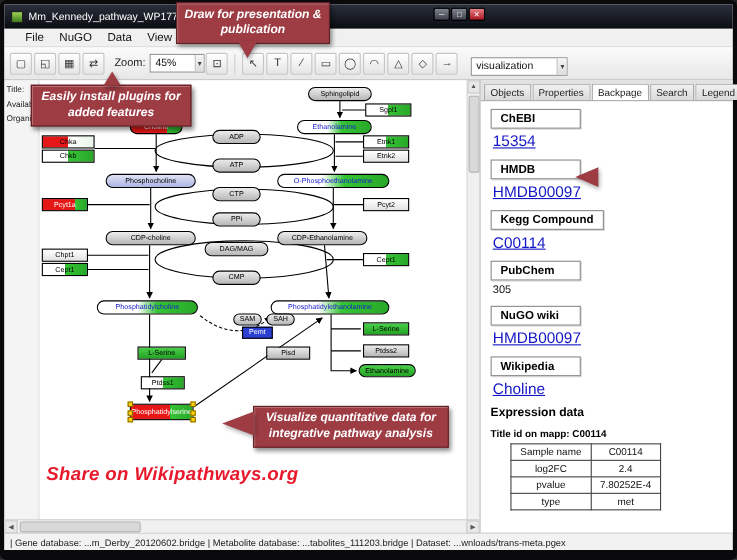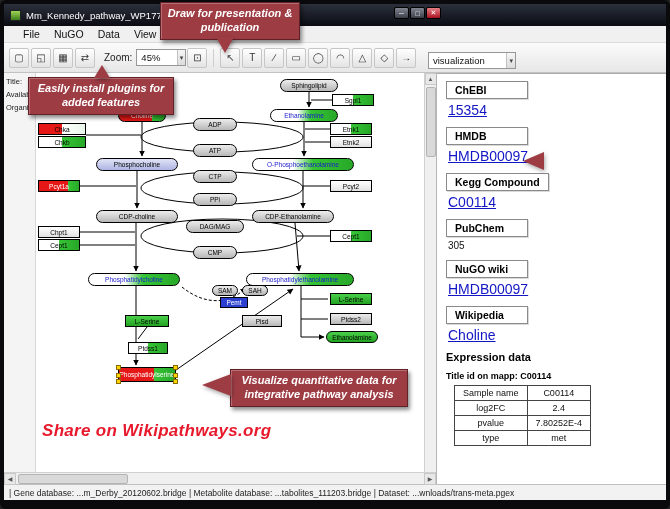--- a/index.html
+++ b/index.html
@@ -63,21 +63,21 @@
   #right-panel{width:230px;flex:none;background:#ececec;display:flex;flex-direction:column;border-left:1px solid #b5b5b5;min-height:0;}
   #tabs{height:18px;display:flex;align-items:flex-end;background:#e2e2e2;padding:2px 0 0 3px;gap:1px;flex:none;}
   .tab{font-size:9px;padding:2px 5px;border:1px solid #ababab;border-bottom:none;background:linear-gradient(#f1f1f1,#d9d9d9);border-radius:2px 2px 0 0;color:#222;white-space:nowrap;}
   .tab.active{background:#fff;}
   #panel-body{flex:1;background:#fff;border-top:1px solid #ababab;padding:6px 9px 2px 9px;overflow:hidden;min-height:0;}
   .bp-header{display:inline-block;border:1px solid #8a8a8a;background:#fff;padding:2px 8px;font-weight:bold;font-size:10.5px;min-width:82px;margin-bottom:3px;box-shadow:1px 1px 0 #dadada;}
   .bp-link{font-size:14px;color:#1316c4;text-decoration:underline;margin:0 0 8px 2px;display:block;}
   .bp-plain{font-size:10px;color:#111;margin:0 0 8px 2px;display:block;}
   #bp-expression{font-size:11px;font-weight:bold;margin:4px 0 2px 0;}
   #bp-geneid{font-size:9px;font-weight:bold;margin:8px 0 4px 0;}
-  #bp-table{border-collapse:collapse;margin-left:8px;}
+  #bp-table{border-collapse:collapse;margin-left:18px;}
   #bp-table td{border:1px solid #444;font-size:9px;padding:2px 8px;text-align:center;color:#111;}
   #bp-table td:first-child{min-width:62px;}
   #bp-table td:last-child{min-width:58px;}
 
   
   #statusbar{height:16px;flex:none;background:#f2f2f2;border-top:1px solid #c0c0c0;display:flex;align-items:center;padding-left:5px;font-size:8.5px;color:#222;white-space:nowrap;overflow:hidden;}
 
   
   .callout{position:absolute;background:#9e3c44;border:1px solid #5f2026;color:#fff;font-weight:bold;font-style:italic;font-size:11px;text-align:center;padding:4px 3px;box-shadow:2px 3px 4px rgba(0,0,0,.45),inset 1px 1px 0 rgba(255,255,255,.25);z-index:50;line-height:1.25;}
   .cal-arrow{position:absolute;width:0;height:0;z-index:50;filter:drop-shadow(1px 2px 2px rgba(0,0,0,.35));}
@@ -313,20 +313,27 @@
       </div>
 
       <div id="hscroll">
         <span class="sbtn">◀</span>
         <span class="hthumb"></span>
         <span id="hspacer"></span>
         <span class="sbtn">▶</span>
       </div>
 
       <div id="right-panel">
+        <div id="tabs">
+            <div class="tab">Objects</div>
+            <div class="tab">Properties</div>
+            <div class="tab active">Backpage</div>
+            <div class="tab">Search</div>
+            <div class="tab">Legend</div>
+          </div>
         <div id="panel-body">
           <div id="bp-sections"><div class="bp-header">ChEBI</div><span class="bp-link">15354</span><div class="bp-header">HMDB</div><span class="bp-link">HMDB00097</span><div class="bp-header">Kegg Compound</div><span class="bp-link">C00114</span><div class="bp-header">PubChem</div><span class="bp-plain">305</span><div class="bp-header">NuGO wiki</div><span class="bp-link">HMDB00097</span><div class="bp-header">Wikipedia</div><span class="bp-link">Choline</span></div>
           <div id="bp-expression">Expression data</div>
           <div id="bp-geneid">Title id on mapp: C00114</div>
           <table id="bp-table">
               <tbody>
                 <tr>
                   <td>Sample name</td>
                   <td>C00114</td>
                 </tr>

